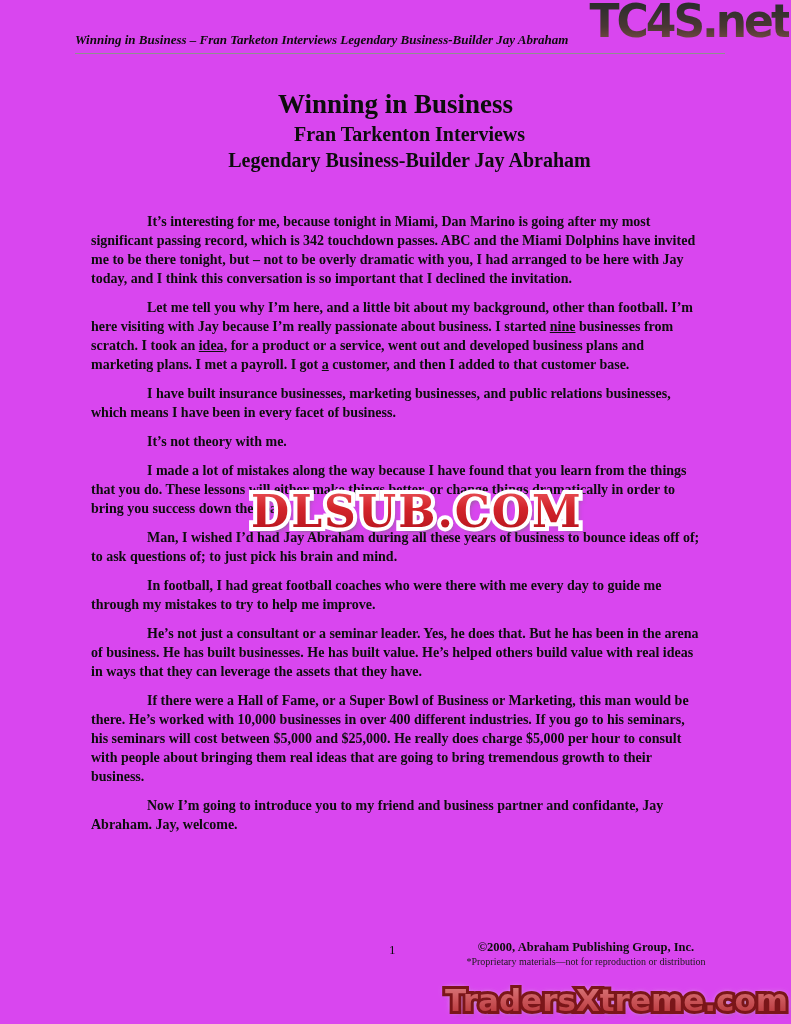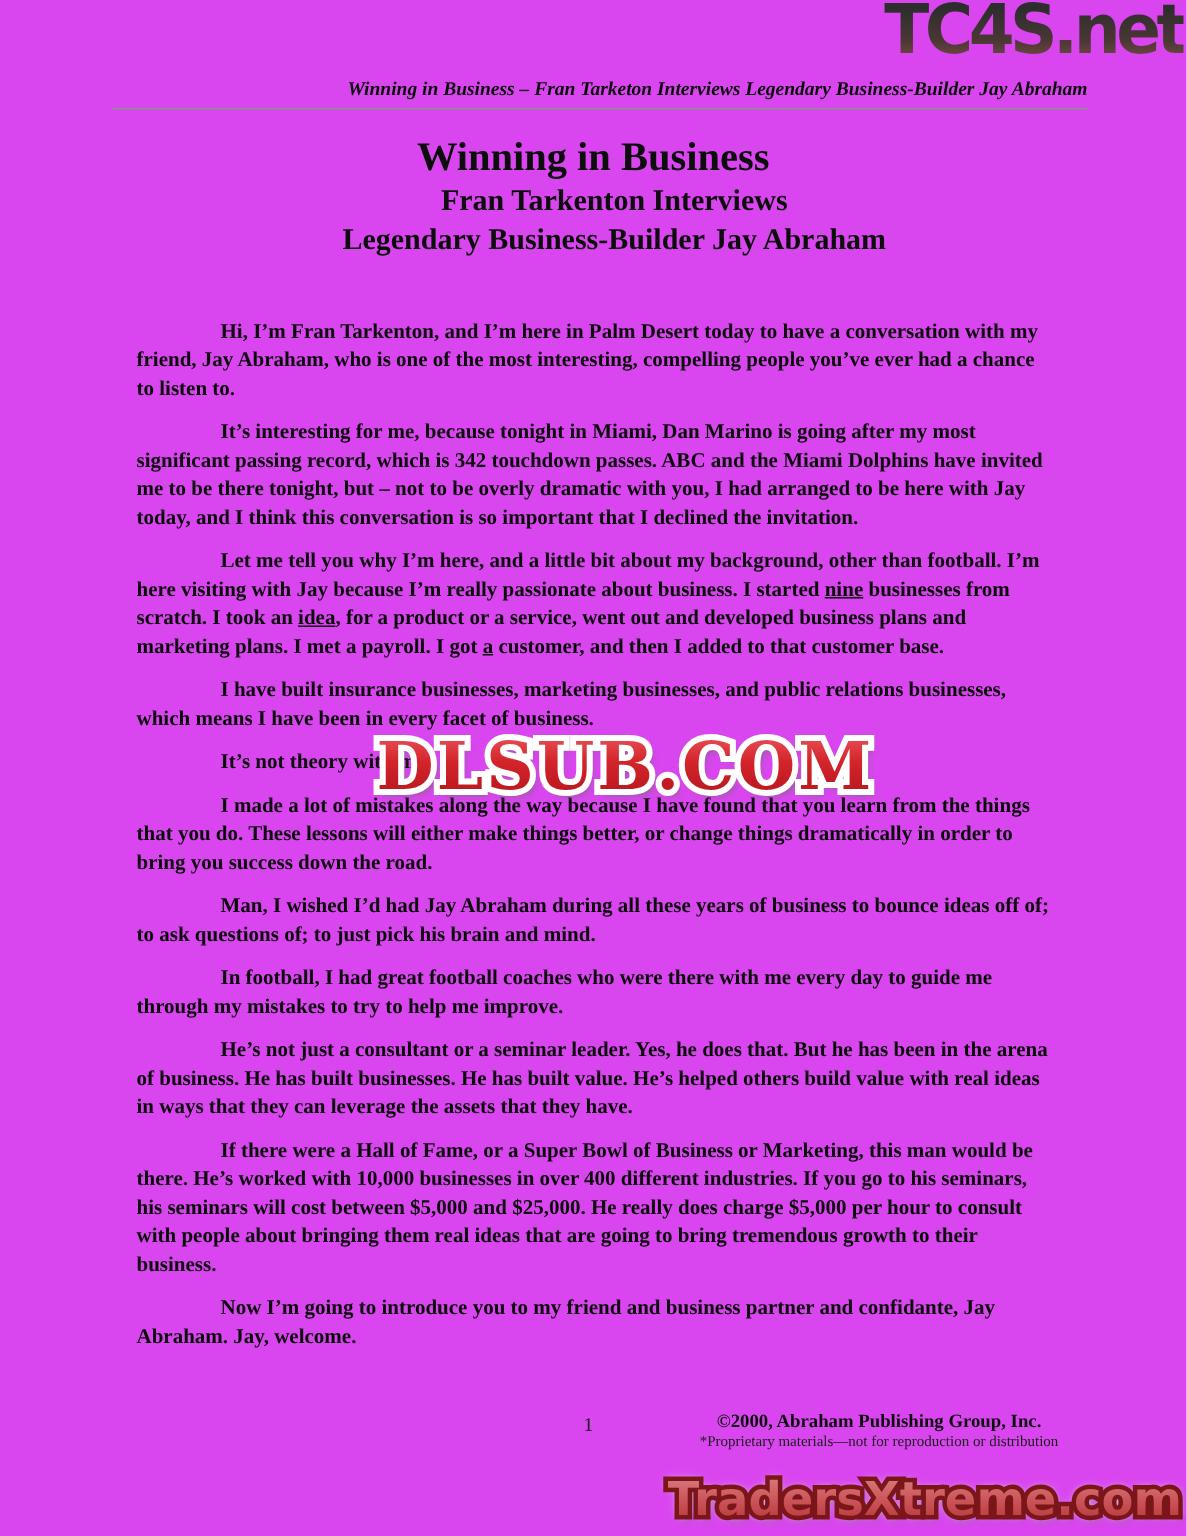--- a/index.html
+++ b/index.html
@@ -13,22 +13,22 @@
     position:absolute;top:-6px;right:2px;
     font-family:"DejaVu Sans",sans-serif;font-weight:bold;
     font-size:44px;letter-spacing:-3px;white-space:nowrap;
     background:linear-gradient(180deg,#2d2d2d 20%,#4a3734 62%,#8a534d 100%);
     -webkit-background-clip:text;background-clip:text;color:transparent;
     transform:scaleY(1.04);transform-origin:top right;
   }
 
   
   .running-header{
-    position:absolute;top:51px;left:75px;width:650px;
-    text-align:right;font-size:13px;font-weight:bold;font-style:italic;
+    position:absolute;top:32px;left:75px;width:650px;
+    text-align:left;font-size:13px;font-weight:bold;font-style:italic;
     padding-bottom:5px;border-bottom:1px solid #8f8f8f;
   }
 
   
   .title-block{position:absolute;top:88px;left:0;width:791px;text-align:center;font-weight:bold;}
   .doc-title{font-size:27px;line-height:33px;}
   .doc-subtitle{font-size:20px;line-height:26px;margin-left:28px;}
 
   
   .body-text{
@@ -86,21 +86,20 @@
 
   <div class="running-header">Winning in Business – Fran Tarketon Interviews Legendary Business-Builder Jay Abraham</div>
 
   <div class="title-block">
     <div class="doc-title">Winning in Business</div>
     <div class="doc-subtitle">Fran Tarkenton Interviews</div>
     <div class="doc-subtitle">Legendary Business-Builder Jay Abraham</div>
   </div>
 
   <div class="body-text" id="doc-body">
-      <p class="para"><span>Hi, I’m Fran Tarkenton, and I’m here in Palm Desert today to have a conversation with my friend, Jay Abraham, who is one of the most interesting, compelling people you’ve ever had a chance to listen to.</span></p>
       <p class="para"><span>It’s interesting for me, because tonight in Miami, Dan Marino is going after my most significant passing record, which is 342 touchdown passes. ABC and the Miami Dolphins have invited me to be there tonight, but – not to be overly dramatic with you, I had arranged to be here with Jay today, and I think this conversation is so important that I declined the invitation.</span></p>
       <p class="para"><span>Let me tell you why I’m here, and a little bit about my background, other than football. I’m here visiting with Jay because I’m really passionate about business.  I started </span><span class="u">nine</span><span> businesses from scratch.  I took an </span><span class="u">idea</span><span>, for a product or a service, went out and developed business plans and marketing plans.  I met a payroll.  I got </span><span class="u">a</span><span> customer, and then I added to that customer base.</span></p>
       <p class="para"><span>I have built insurance businesses, marketing businesses, and public relations businesses, which means I have been in every facet of business.</span></p>
       <p class="para"><span>It’s not theory with me.</span></p>
       <p class="para"><span>I made a lot of mistakes along the way because I have found that you learn from the things that you do. These lessons will either make things better, or change things dramatically in order to bring you success down the road.</span></p>
       <p class="para"><span>Man, I wished I’d had Jay Abraham during all these years of business to bounce ideas off of; to ask questions of; to just pick his brain and mind.</span></p>
       <p class="para"><span>In football, I had great football coaches who were there with me every day to guide me through my mistakes to try to help me improve.</span></p>
       <p class="para"><span>He’s not just a consultant or a seminar leader.  Yes, he does that.  But he has been in the arena of business.  He has built businesses.  He has built value.  He’s helped others build value with real ideas in ways that they can leverage the assets that they have.</span></p>
       <p class="para"><span>If there were a Hall of Fame, or a Super Bowl of Business or Marketing, this man would be there.   He’s worked with 10,000 businesses in over 400 different industries.  If you go to his seminars, his seminars will cost between $5,000 and $25,000.  He really does charge $5,000 per hour to consult with people about bringing them real ideas that are going to bring tremendous growth to their business.</span></p>
       <p class="para"><span>Now I’m going to introduce you to my friend and business partner and confidante, Jay Abraham.  Jay, welcome.</span></p>

